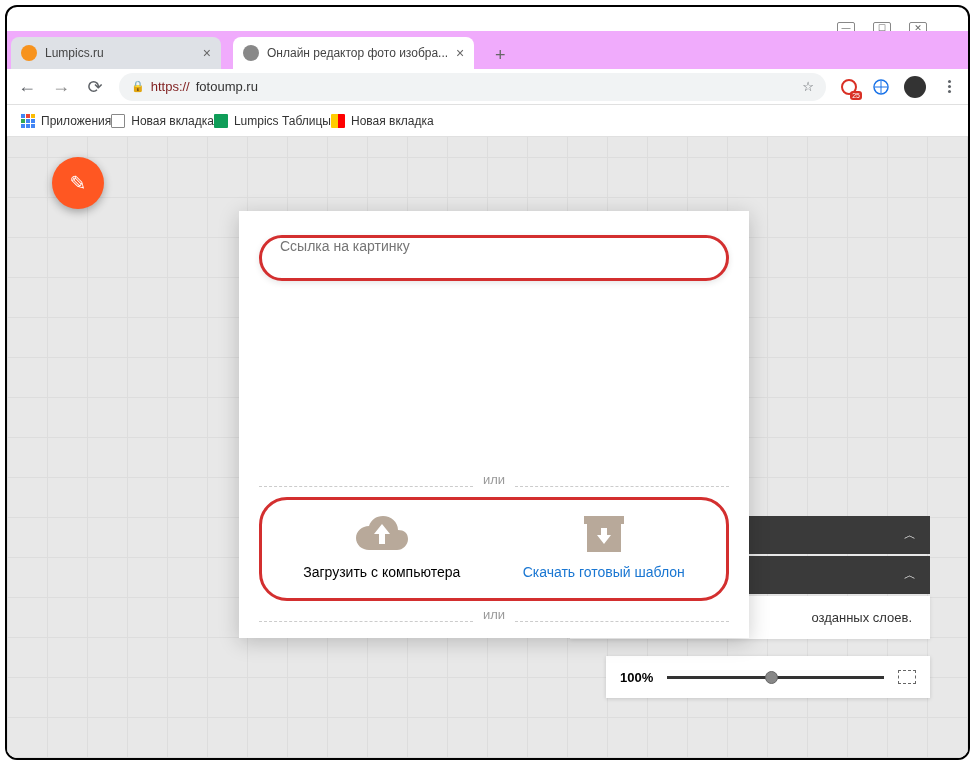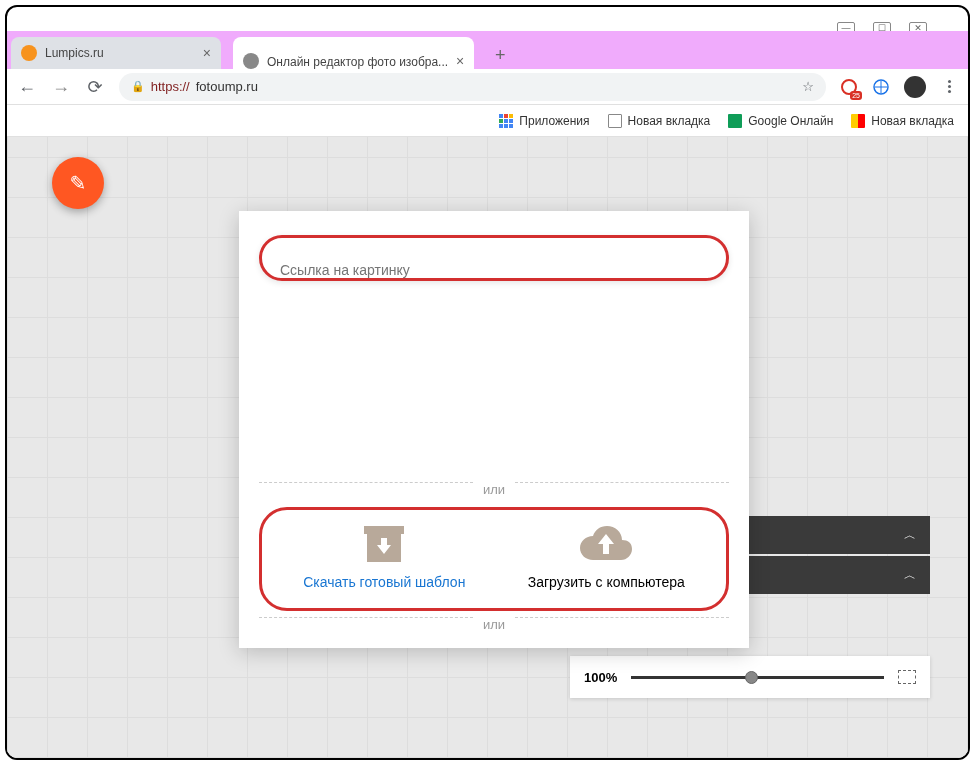--- a/index.html
+++ b/index.html
@@ -5,40 +5,40 @@
 * { box-sizing: border-box; margin: 0; padding: 0; font-family: Arial, sans-serif; }
 body { background: #fff; width: 975px; height: 765px; overflow: hidden; position: relative; }
 
 .outer-border { border: 2px solid #000; border-radius: 12px; width: 965px; height: 755px; margin: 5px; position: relative; overflow: hidden; background: #fff; }
 
 .titlebar { height: 14px; background: #fff; display: flex; justify-content: flex-end; align-items: center; padding-right: 35px; gap: 18px; position: absolute; top: 14px; right: 6px; }
 .titlebar-btn { width: 18px; height: 13px; border: 1px solid #888; border-radius: 2px; display: flex; align-items: center; justify-content: center; font-size: 9px; color: #666; cursor: pointer; }
 
 .tabs-row { position: absolute; top: 24px; left: 0; right: 0; height: 38px; background: #f0abfc; display: flex; align-items: flex-end; padding-left: 4px; gap: 12px; }
 .tab { height: 32px; background: #dee1e6; border-radius: 8px 8px 0 0; display: flex; align-items: center; padding: 0 10px; font-size: 12px; color: #444; min-width: 210px; gap: 8px; }
-.tab.active { background: #fff; align-items: flex-end; }
+.tab.active { background: #fff; }
 .tab-icon { width: 16px; height: 16px; border-radius: 50%; background: #f7931e; flex-shrink: 0; }
 .tab-icon.grey { background: #888; }
 .tab-close { color: #666; font-size: 14px; margin-left: auto; cursor: pointer; }
 .new-tab { width: 28px; height: 28px; display: flex; align-items: center; justify-content: center; font-size: 18px; color: #666; cursor: pointer; }
 
 .addr-row { position: absolute; top: 62px; left: 0; right: 0; height: 36px; background: #fff; display: flex; align-items: center; padding: 0 10px; gap: 14px; border-bottom: 1px solid #e0e0e0; }
 .nav-btn { color: #888; font-size: 18px; cursor: pointer; width: 20px; text-align: center; }
 .nav-btn.enabled { color: #5f6368; }
 .addr-bar { flex: 1; height: 28px; background: #f1f3f4; border-radius: 14px; display: flex; align-items: center; padding: 0 12px; font-size: 13px; color: #333; gap: 6px; }
 .lock { color: #5f6368; font-size: 11px; }
 .addr-icons { display: flex; gap: 14px; align-items: center; }
 .addr-icon { width: 18px; height: 18px; display: flex; align-items: center; justify-content: center; color: #5f6368; font-size: 16px; cursor: pointer; }
 .opera-badge { position: relative; }
 .opera-badge::after { content: "25"; position: absolute; bottom: -4px; right: -4px; background: #d93025; color: #fff; font-size: 7px; padding: 1px 2px; border-radius: 3px; }
 .avatar { width: 22px; height: 22px; border-radius: 50%; background: #333; }
 .menu-dots { display: flex; flex-direction: column; gap: 2px; }
 .menu-dots span { width: 3px; height: 3px; background: #5f6368; border-radius: 50%; }
 
-.bookmarks { position: absolute; top: 98px; left: 0; right: 0; height: 32px; background: #fff; display: flex; align-items: center; padding: 0 14px; gap: 18px; font-size: 12px; color: #333; border-bottom: 1px solid #e0e0e0; justify-content: flex-end; }
+.bookmarks { position: absolute; top: 98px; left: 0; right: 0; height: 32px; background: #fff; display: flex; align-items: center; padding: 0 14px; font-size: 12px; color: #333; border-bottom: 1px solid #e0e0e0; }
 .bm-item { display: flex; align-items: center; gap: 6px; cursor: pointer; }
 .bm-icon { width: 14px; height: 14px; }
 .bm-apps { display: grid; grid-template-columns: repeat(3,4px); gap: 1px; }
 .bm-apps span { width: 4px; height: 4px; background: #4285f4; }
 .bm-apps span:nth-child(2) { background: #ea4335; }
 .bm-apps span:nth-child(3) { background: #fbbc04; }
 .bm-apps span:nth-child(4) { background: #34a853; }
 .bm-doc { border: 1px solid #888; border-radius: 1px; position: relative; }
 .bm-sheets { background: #0f9d58; border-radius: 1px; }
 .bm-ya { background: linear-gradient(90deg, #ffcc00 50%, #ff0000 50%); border-radius: 1px; }
@@ -52,31 +52,31 @@
 .tb-link.disabled { color: #bbb; }
 .save-btn { background: #ff5722; color: #fff; padding: 10px 18px; font-size: 13px; font-weight: bold; cursor: pointer; letter-spacing: 0.5px; }
 
 .right-panel { position: absolute; top: 509px; right: 38px; width: 360px; }
 .panel-row { background: #3a3a3a; height: 38px; display: flex; align-items: center; justify-content: space-between; padding: 0 14px; margin-bottom: 2px; }
 .social-icons { display: flex; gap: 2px; }
 .social { width: 24px; height: 24px; border-radius: 3px; display: flex; align-items: center; justify-content: center; color: #fff; font-size: 11px; font-weight: bold; }
 .chevron { color: #fff; font-size: 12px; cursor: pointer; }
 .panel-msg { background: #fff; padding: 14px 18px; font-size: 13px; color: #333; text-align: right; box-shadow: 0 1px 4px rgba(0,0,0,0.1); }
 
-.zoom-bar { position: absolute; bottom: 60px; right: 38px; width: 360px; height: 42px; background: #fff; display: flex; align-items: center; padding: 0 14px; gap: 14px; box-shadow: 0 1px 4px rgba(0,0,0,0.15); }
+.zoom-bar { position: absolute; bottom: 60px; right: 38px; width: 324px; height: 42px; background: #fff; display: flex; align-items: center; padding: 0 14px; gap: 14px; box-shadow: 0 1px 4px rgba(0,0,0,0.15); }
 .zoom-val { font-size: 13px; font-weight: bold; }
 .slider-track { flex: 1; height: 3px; background: #333; position: relative; }
 .slider-thumb { position: absolute; left: 45%; top: -5px; width: 13px; height: 13px; border-radius: 50%; background: #888; border: 1px solid #666; }
 .full-icon { width: 18px; height: 14px; border: 1.5px dashed #666; cursor: pointer; }
 
 .dialog { position: absolute; top: 204px; left: 232px; width: 510px; background: #fff; box-shadow: 0 4px 20px rgba(0,0,0,0.2); padding-bottom: 10px; }
-.url-input { margin: 24px 20px 20px; height: 46px; border: 3px solid #d32f2f; border-radius: 24px; display: flex; align-items: flex-end; padding: 0 18px; color: #aaa; font-size: 14px; box-shadow: 0 2px 6px rgba(0,0,0,0.1); }
+.url-input { margin: 24px 20px 10px; height: 46px; border: 3px solid #d32f2f; border-radius: 24px; display: flex; align-items: flex-start; padding: 0 18px; color: #aaa; font-size: 14px; box-shadow: 0 2px 6px rgba(0,0,0,0.1); }
 .url-input-inner { flex: 1; border: none; outline: none; font-size: 14px; color: #333; }
 .spacer-area { height: 175px; }
-.sep-row { display: flex; align-items: flex-start; margin: 6px 20px; gap: 10px; }
+.sep-row { display: flex; align-items: flex-end; margin: 6px 20px; gap: 10px; }
 .sep-line { flex: 1; border-top: 1px dashed #ccc; }
 .sep-text { font-size: 13px; color: #999; }
 .options-box { margin: 10px 20px 6px; border: 3px solid #d32f2f; border-radius: 28px; padding: 14px 10px 18px; display: flex; justify-content: space-around; }
 .opt { display: flex; flex-direction: column; align-items: center; gap: 10px; cursor: pointer; }
 .opt-label { font-size: 14px; }
 .opt-label.blue { color: #1976d2; }
 .cloud-icon { color: #b8a99a; }
 .box-icon { color: #b8a99a; }
 </style>
 </head>
@@ -149,21 +149,21 @@
           <span></span>
         </div>
       <span>Приложения</span>
     </div>
     <div class="bm-item">
       <div class="bm-icon bm-doc"></div>
       <span>Новая вкладка</span>
     </div>
     <div class="bm-item">
       <div class="bm-icon bm-sheets"></div>
-      <span>Google Онлайн</span>
+      <span>Lumpics Таблицы</span>
     </div>
     <div class="bm-item">
       <div class="bm-icon bm-ya"></div>
       <span>Новая вкладка</span>
     </div>
   </div>
 
   <div class="canvas-area"></div>
 
   <div class="fab">
@@ -177,20 +177,21 @@
         <div class="social" style="background:#ee8208">OK</div>
         <div class="social" style="background:#7360f2">✆</div>
         <div class="social" style="background:#25d366">✆</div>
       </div>
       <span class="chevron">︿</span>
     </div>
     <div class="panel-row">
       <span></span>
       <span class="chevron">︿</span>
     </div>
+    <div class="panel-msg">озданных слоев.</div>
   </div>
 
   <div class="zoom-bar">
     <span class="zoom-val">100%</span>
     <div class="slider-track">
       <div class="slider-thumb"></div>
     </div>
     <div class="full-icon"></div>
   </div>
 
@@ -198,35 +199,35 @@
     <div class="url-input">
       <input class="url-input-inner" placeholder="Ссылка на картинку" style="">
     </div>
     <div class="spacer-area"></div>
     <div class="sep-row">
       <div class="sep-line"></div>
       <span class="sep-text">или</span>
       <div class="sep-line"></div>
     </div>
     <div class="options-box">
+      <div class="opt">
+        <svg class="cloud-icon" width="56" height="40" viewBox="0 0 56 40">
+          <path fill="#b8a99a" d="M44 16c0-8-7-14-15-14-7 0-12 4-14 10-7 0-13 5-13 12s6 12 13 12h28c6 0 11-5 11-11s-4-9-10-9z"></path>
+          <path fill="#fff" d="M28 10l-8 10h5v10h6V20h5z"></path>
+        </svg>
+        <span class="opt-label">Загрузить с компьютера</span>
+      </div>
       <div class="opt">
         <svg class="box-icon" width="44" height="40" viewBox="0 0 44 40">
           <rect x="2" y="2" width="40" height="8" fill="#b8a99a"></rect>
           <rect x="5" y="10" width="34" height="28" fill="#b8a99a"></rect>
           <path fill="#fff" d="M22 30l-7-9h4v-7h6v7h4z"></path>
         </svg>
         <span class="opt-label blue">Скачать готовый шаблон</span>
       </div>
-      <div class="opt">
-        <svg class="cloud-icon" width="56" height="40" viewBox="0 0 56 40">
-          <path fill="#b8a99a" d="M44 16c0-8-7-14-15-14-7 0-12 4-14 10-7 0-13 5-13 12s6 12 13 12h28c6 0 11-5 11-11s-4-9-10-9z"></path>
-          <path fill="#fff" d="M28 10l-8 10h5v10h6V20h5z"></path>
-        </svg>
-        <span class="opt-label">Загрузить с компьютера</span>
-      </div>
     </div>
     <div class="sep-row">
       <div class="sep-line"></div>
       <span class="sep-text">или</span>
       <div class="sep-line"></div>
     </div>
   </div>
 
 </div>
 

